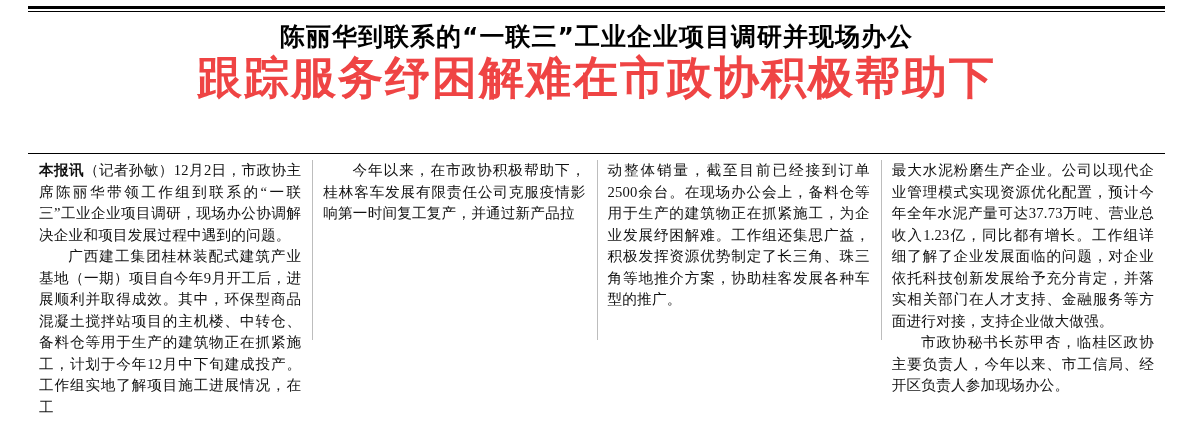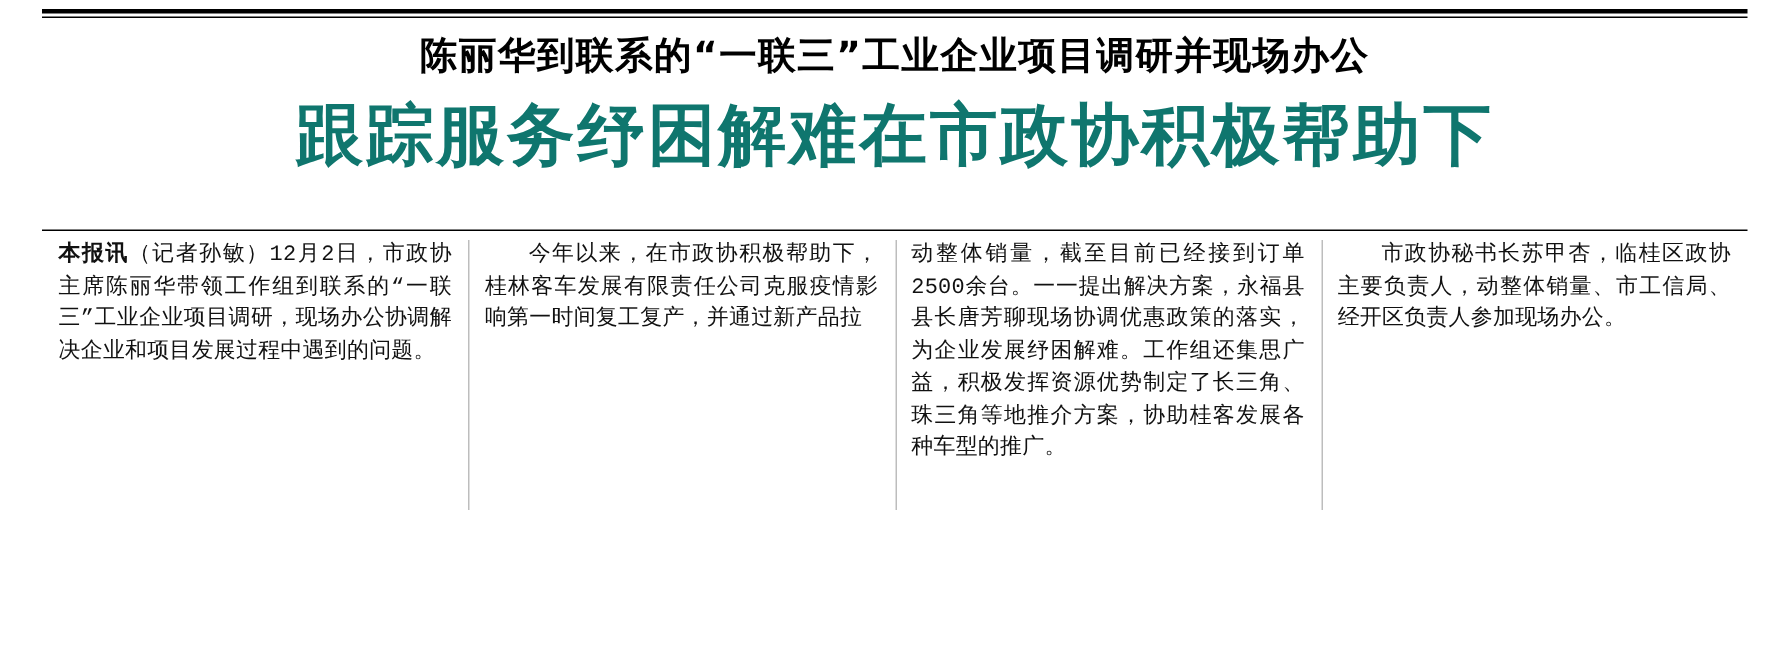--- a/index.html
+++ b/index.html
@@ -44,27 +44,27 @@
   .shoulder {
     font-family: "DejaVu Sans", "Liberation Sans", sans-serif;
     font-weight: bold;
     font-size: 25px;
     letter-spacing: 1px;
     line-height: 1.2;
     color: #000;
     white-space: nowrap;
   }
   .main-headline {
-    margin-top: 12px;
+    margin-top: 0;
     font-family: "DejaVu Sans", "Liberation Sans", sans-serif;
     font-weight: bold;
     font-size: 45px;
     letter-spacing: 2px;
     line-height: 1.15;
-    color: #0f766e;
+    color: #ef4444;
     white-space: nowrap;
     display: flex;
     justify-content: center;
     align-items: baseline;
   }
   .rule-under-head {
     position: absolute;
     left: 28px;
     right: 28px;
     top: 153px;
@@ -72,21 +72,20 @@
     background: #000;
   }
   .columns {
     position: absolute;
     left: 28px;
     right: 28px;
     top: 160px;
     bottom: 4px;
     display: flex;
     gap: 0;
-    font-family: Liberation Mono, monospace;
   }
   .col {
     flex: 1 1 0;
     padding: 0 11px;
     box-sizing: border-box;
     position: relative;
   }
   .col + .col::before {
     content: "";
     position: absolute;
@@ -132,35 +131,37 @@
     </div>
   </div>
 
   <div class="rule-under-head"></div>
 
   <div class="columns">
 
     <div class="col">
       <div class="col-inner">
         <p class="para first"><span class="lead">本报讯</span><span class="byline">（记者孙敏）</span><span>12月2日，市政协主席陈丽华带领工作组到联系的“一联三”工业企业项目调研，现场办公协调解决企业和项目发展过程中遇到的问题。</span></p>
+        <p class="para">广西建工集团桂林装配式建筑产业基地（一期）项目自今年9月开工后，进展顺利并取得成效。其中，环保型商品混凝土搅拌站项目的主机楼、中转仓、备料仓等用于生产的建筑物正在抓紧施工，计划于今年12月中下旬建成投产。工作组实地了解项目施工进展情况，在工</p>
       </div>
     </div>
 
     <div class="col">
       <div class="col-inner">
         <p class="para">今年以来，在市政协积极帮助下，桂林客车发展有限责任公司克服疫情影响第一时间复工复产，并通过新产品拉</p>
       </div>
     </div>
 
     <div class="col">
       <div class="col-inner">
-        <p class="para first">动整体销量，截至目前已经接到订单2500余台。一一提出解决方案，永福县县长唐芳聊现场协调优惠政策的落实，为企业发展纾困解难。工作组还集思广益，积极发挥资源优势制定了长三角、珠三角等地推介方案，协助桂客发展各种车型的推广。</p>
+        <p class="para first">动整体销量，截至目前已经接到订单2500余台。在现场办公会上，备料仓等用于生产的建筑物正在抓紧施工，为企业发展纾困解难。工作组还集思广益，积极发挥资源优势制定了长三角、珠三角等地推介方案，协助桂客发展各种车型的推广。</p>
       </div>
     </div>
 
     <div class="col">
       <div class="col-inner">
-        <p class="para">市政协秘书长苏甲杏，临桂区政协主要负责人，动整体销量、市工信局、经开区负责人参加现场办公。</p>
+        <p class="para first">最大水泥粉磨生产企业。公司以现代企业管理模式实现资源优化配置，预计今年全年水泥产量可达37.73万吨、营业总收入1.23亿，同比都有增长。工作组详细了解了企业发展面临的问题，对企业依托科技创新发展给予充分肯定，并落实相关部门在人才支持、金融服务等方面进行对接，支持企业做大做强。</p>
+        <p class="para">市政协秘书长苏甲杏，临桂区政协主要负责人，今年以来、市工信局、经开区负责人参加现场办公。</p>
       </div>
     </div>
 
   </div>
 </div>
 
 </body></html>

